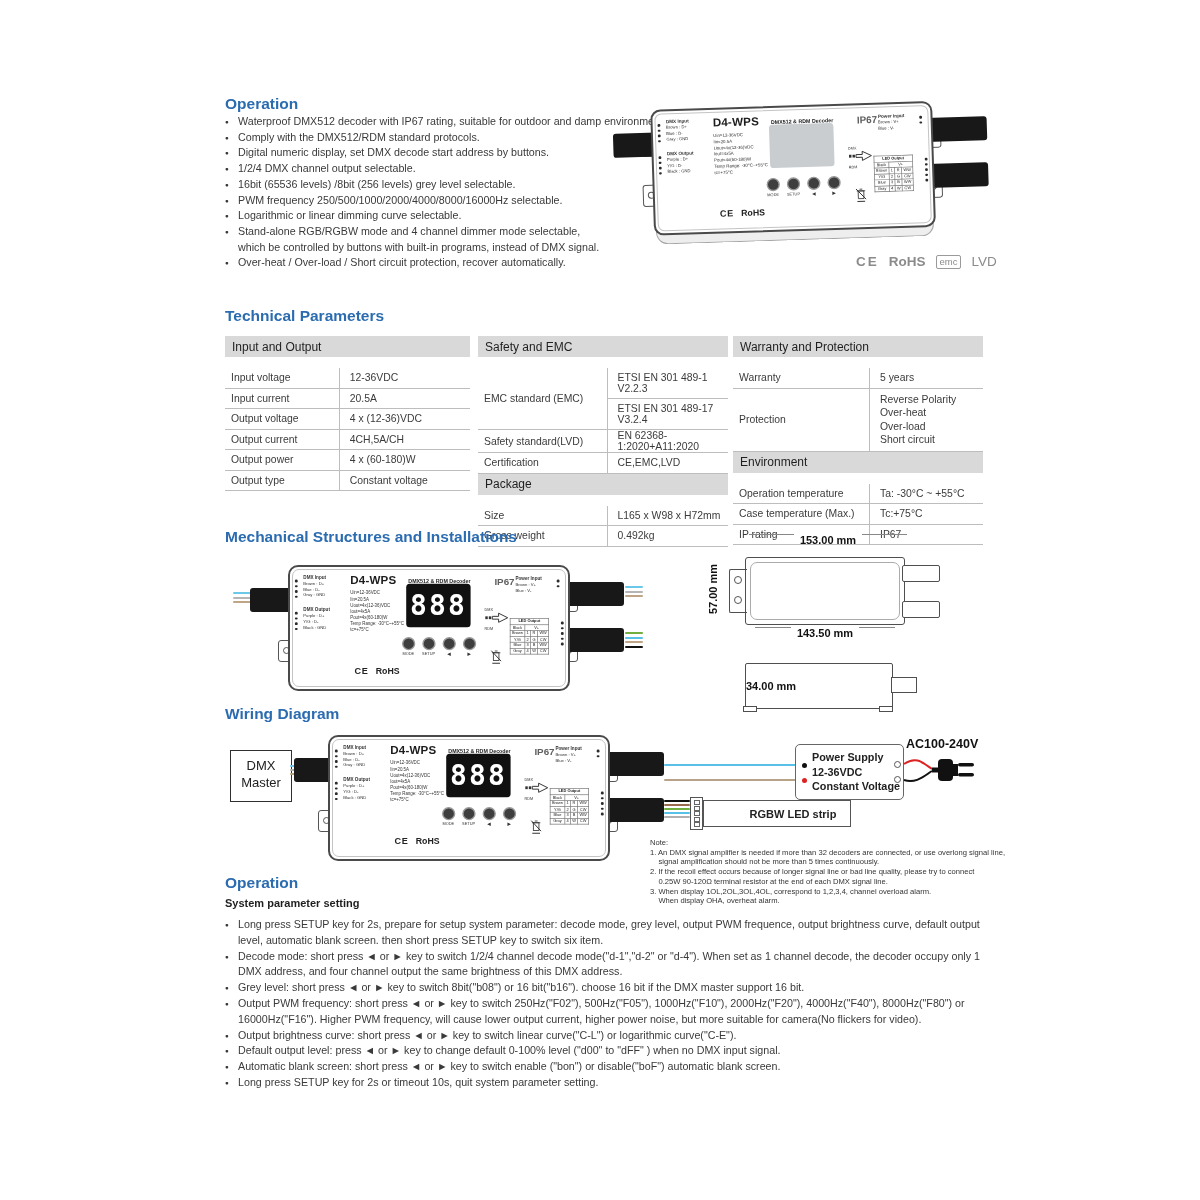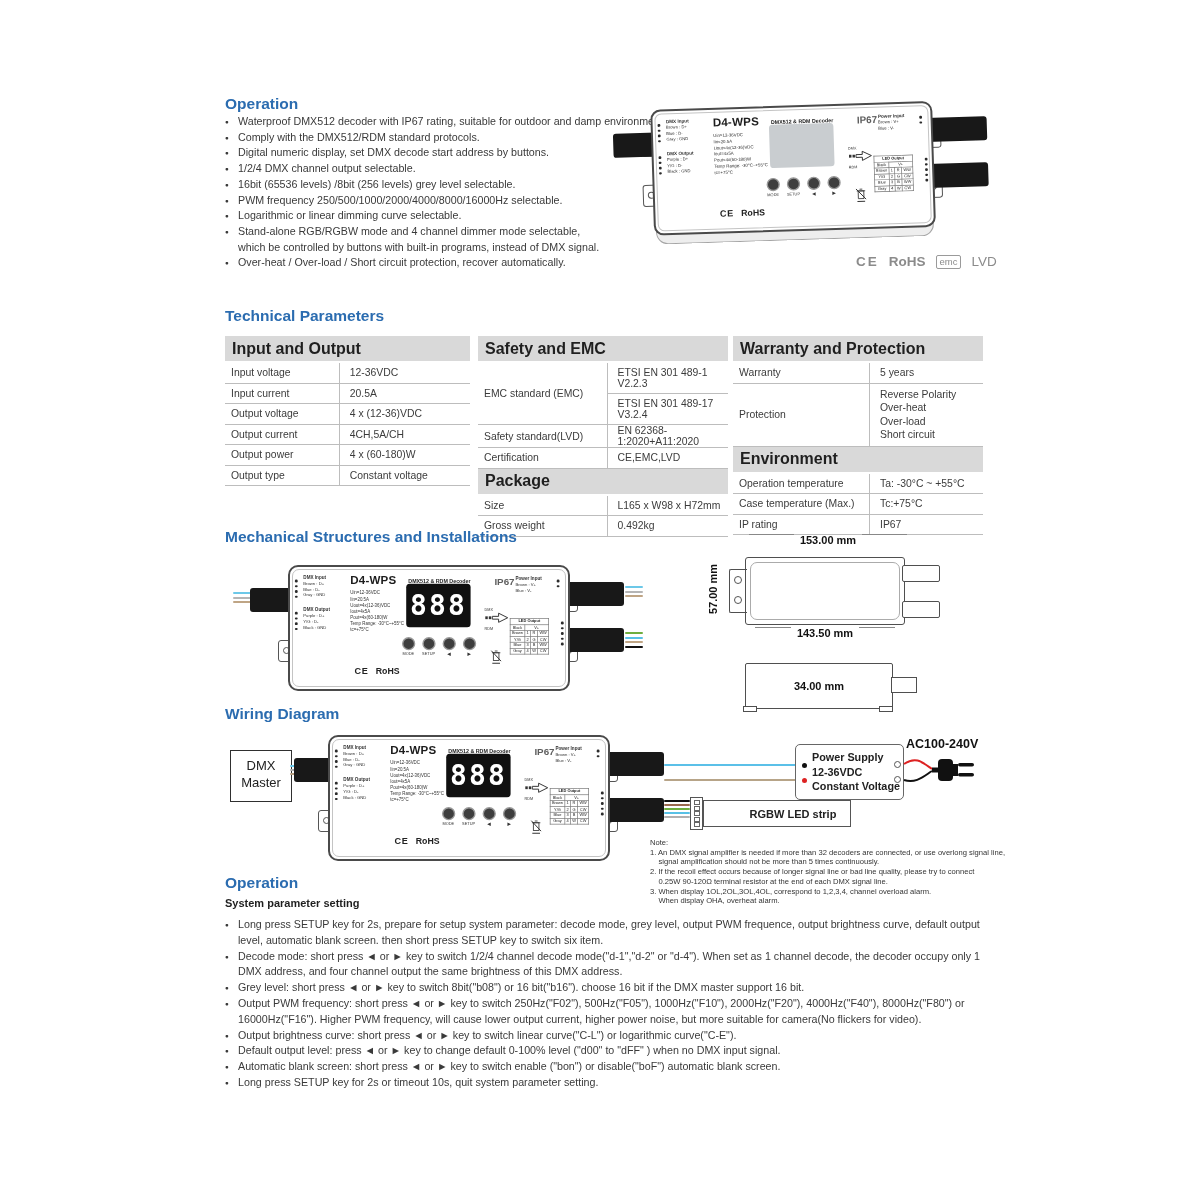--- a/index.html
+++ b/index.html
@@ -12,21 +12,21 @@
   .blt{position:relative;padding-left:13px;white-space:pre-line;}
   .blt::before{content:"●";position:absolute;left:0;top:0;font-size:6.3px;}
   .sub{position:absolute;left:225px;top:897px;font-size:11px;font-weight:bold;color:#1f1f1f;}
   
   #badges{position:absolute;left:856px;top:254px;display:flex;align-items:center;gap:10px;color:#8b8b8b;font-size:13.5px;}
   .bce{letter-spacing:2px;font-weight:600;}
   .bro{font-weight:600;}
   .bemc{border:1.2px solid #9a9a9a;border-radius:2px;font-size:9.5px;padding:0.5px 3px;}
   
   .ptable{position:absolute;font-size:10.4px;color:#3b3b3b;}
-  .hd{background:#d9d9d9;color:#1f1f1f;font-weight:bold;font-size:16px;padding:3.5px 7px;margin-bottom:2px;}
+  .hd{background:#d9d9d9;color:#1f1f1f;font-weight:normal;font-size:12px;padding:3.5px 7px;margin-bottom:11px;}
   .prow{display:flex;border-bottom:1px solid #bdbdbd;min-height:19.5px;}
   .lbl{flex:0 0 44%;display:flex;align-items:center;padding-left:6px;}
   .val{flex:1;border-left:1px solid #bdbdbd;display:flex;flex-direction:column;justify-content:center;padding-left:10px;}
   .t2 .lbl{flex-basis:49%;}
   .t3 .lbl{flex-basis:52%;}
   .emc .val{padding-left:0;}
   .emc .vl{padding:4px 0 4px 10px;}
   .emc .vl + .vl{border-top:1px solid #bdbdbd;}
   .prot .val{display:block;padding:4px 0 4px 10px;line-height:13.5px;}
   
@@ -85,21 +85,21 @@
   
   #dims{position:absolute;left:713px;top:537px;width:290px;height:180px;color:#111;font-size:11px;font-weight:600;}
   .dimh{position:absolute;display:flex;align-items:flex-start;gap:6px;}
   .dimh i{flex:1;height:1.2px;background:#888;}
   .tview{position:absolute;left:32px;top:20px;width:158px;height:66px;border:1.6px solid #4f4f4f;border-radius:3px;background:#fff;}
   .tview::after{content:"";position:absolute;inset:4px;border:1px solid #ababab;border-radius:7px;}
   .lbrk{position:absolute;left:-17px;top:11px;width:17px;height:42px;border:1.6px solid #4f4f4f;border-right:none;border-radius:2px 0 0 2px;}
   .lbrk i{position:absolute;left:4px;width:6px;height:6px;border:1px solid #555;border-radius:50%;}
   .stub{position:absolute;width:36px;height:15px;background:#fff;border:1.6px solid #4f4f4f;border-radius:2px;}
   .dimv{position:absolute;left:-33px;top:46px;width:66px;text-align:center;transform:rotate(-90deg);}
-  .sview{position:absolute;left:32px;top:126px;width:146px;height:44px;border:1.6px solid #4f4f4f;border-radius:2px;background:#fff;display:flex;align-items:center;justify-content:center;}
+  .sview{position:absolute;left:32px;top:126px;width:146px;height:44px;border:1.6px solid #4f4f4f;border-radius:2px;background:#fff;display:flex;align-items:center;}
   .sstub{position:absolute;left:178px;top:140px;width:24px;height:14px;background:#fff;border:1.6px solid #4f4f4f;}
   .foot{position:absolute;top:169px;width:12px;height:4px;border:1px solid #4f4f4f;background:#fff;}
   
   #dmxm{position:absolute;left:230px;top:750px;width:60px;height:44px;border:1.6px solid #2f2f2f;text-align:center;font-size:13px;line-height:17px;padding-top:6px;color:#222;}
   .wire{position:absolute;height:1.8px;border-radius:1px;}
   #psu{position:absolute;left:795px;top:744px;width:107px;height:54px;border:1.6px solid #666;border-radius:5px;background:#fff;}
   #psu .txt{padding:5px 0 0 16px;font-size:10.8px;font-weight:bold;line-height:14.5px;color:#222;}
   .term{position:absolute;border-radius:50%;}
   #acl{position:absolute;left:906px;top:737px;font-size:12.5px;font-weight:bold;color:#111;}
   #plug{position:absolute;left:898px;top:750px;}

